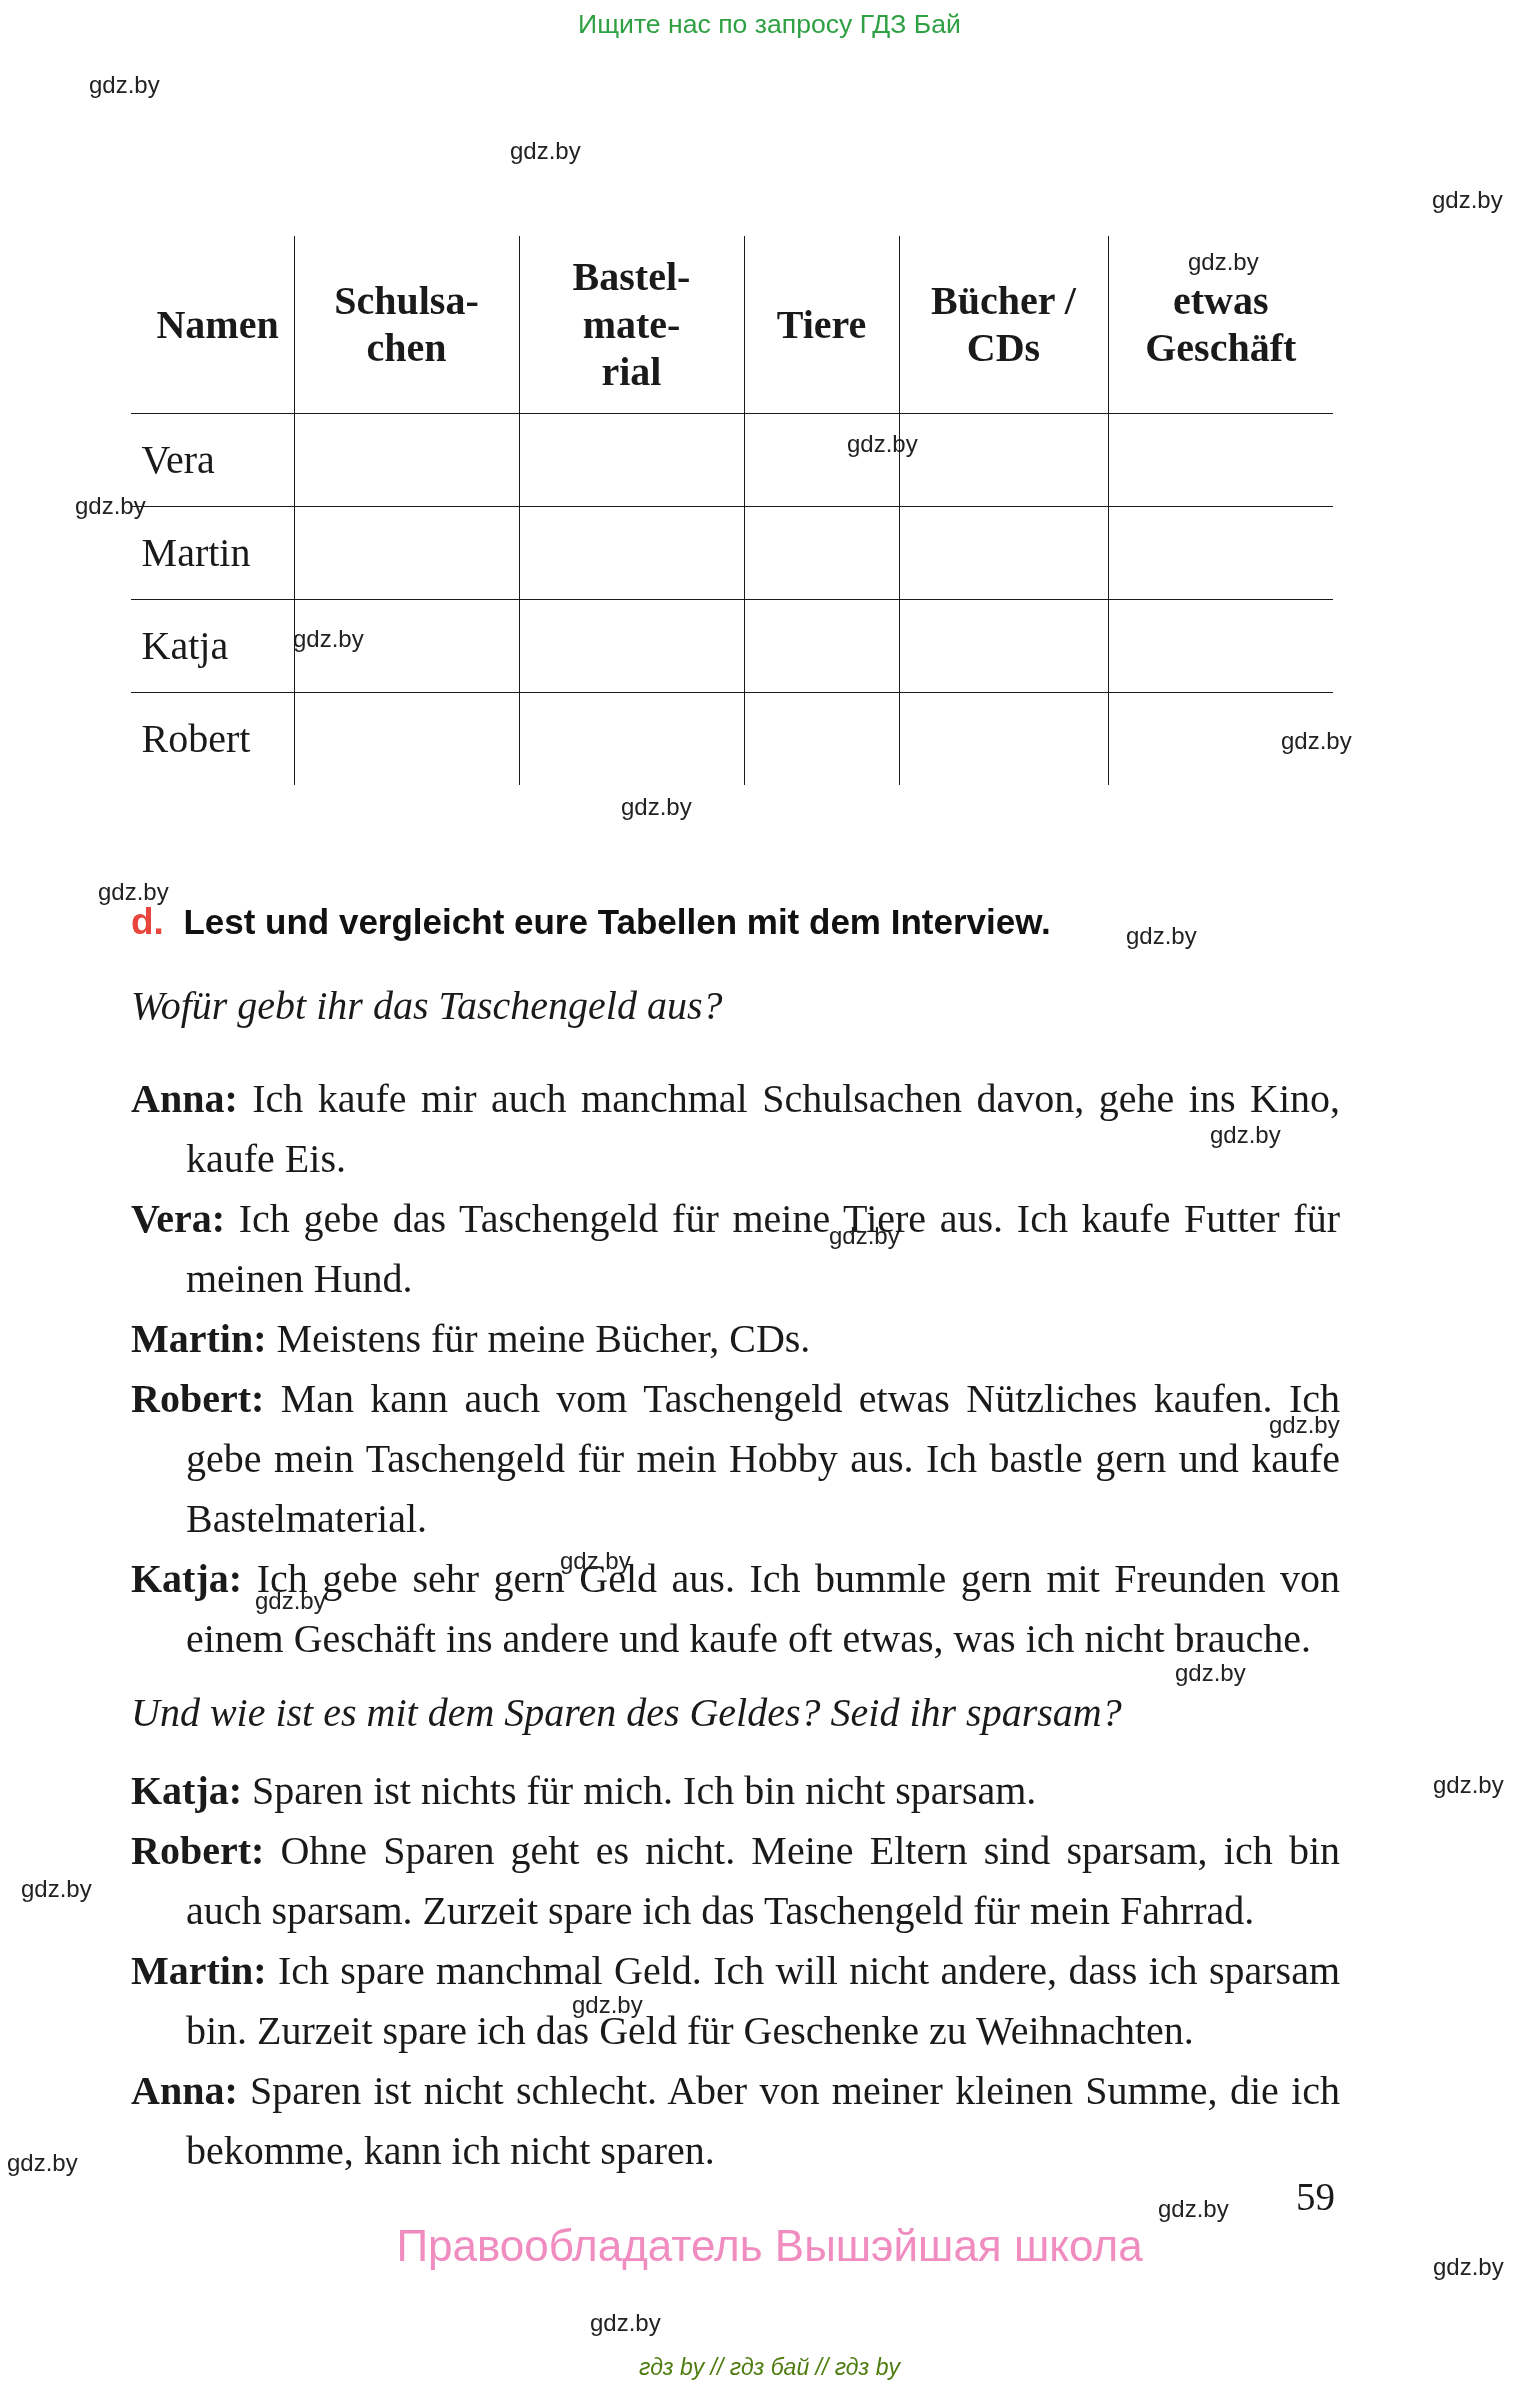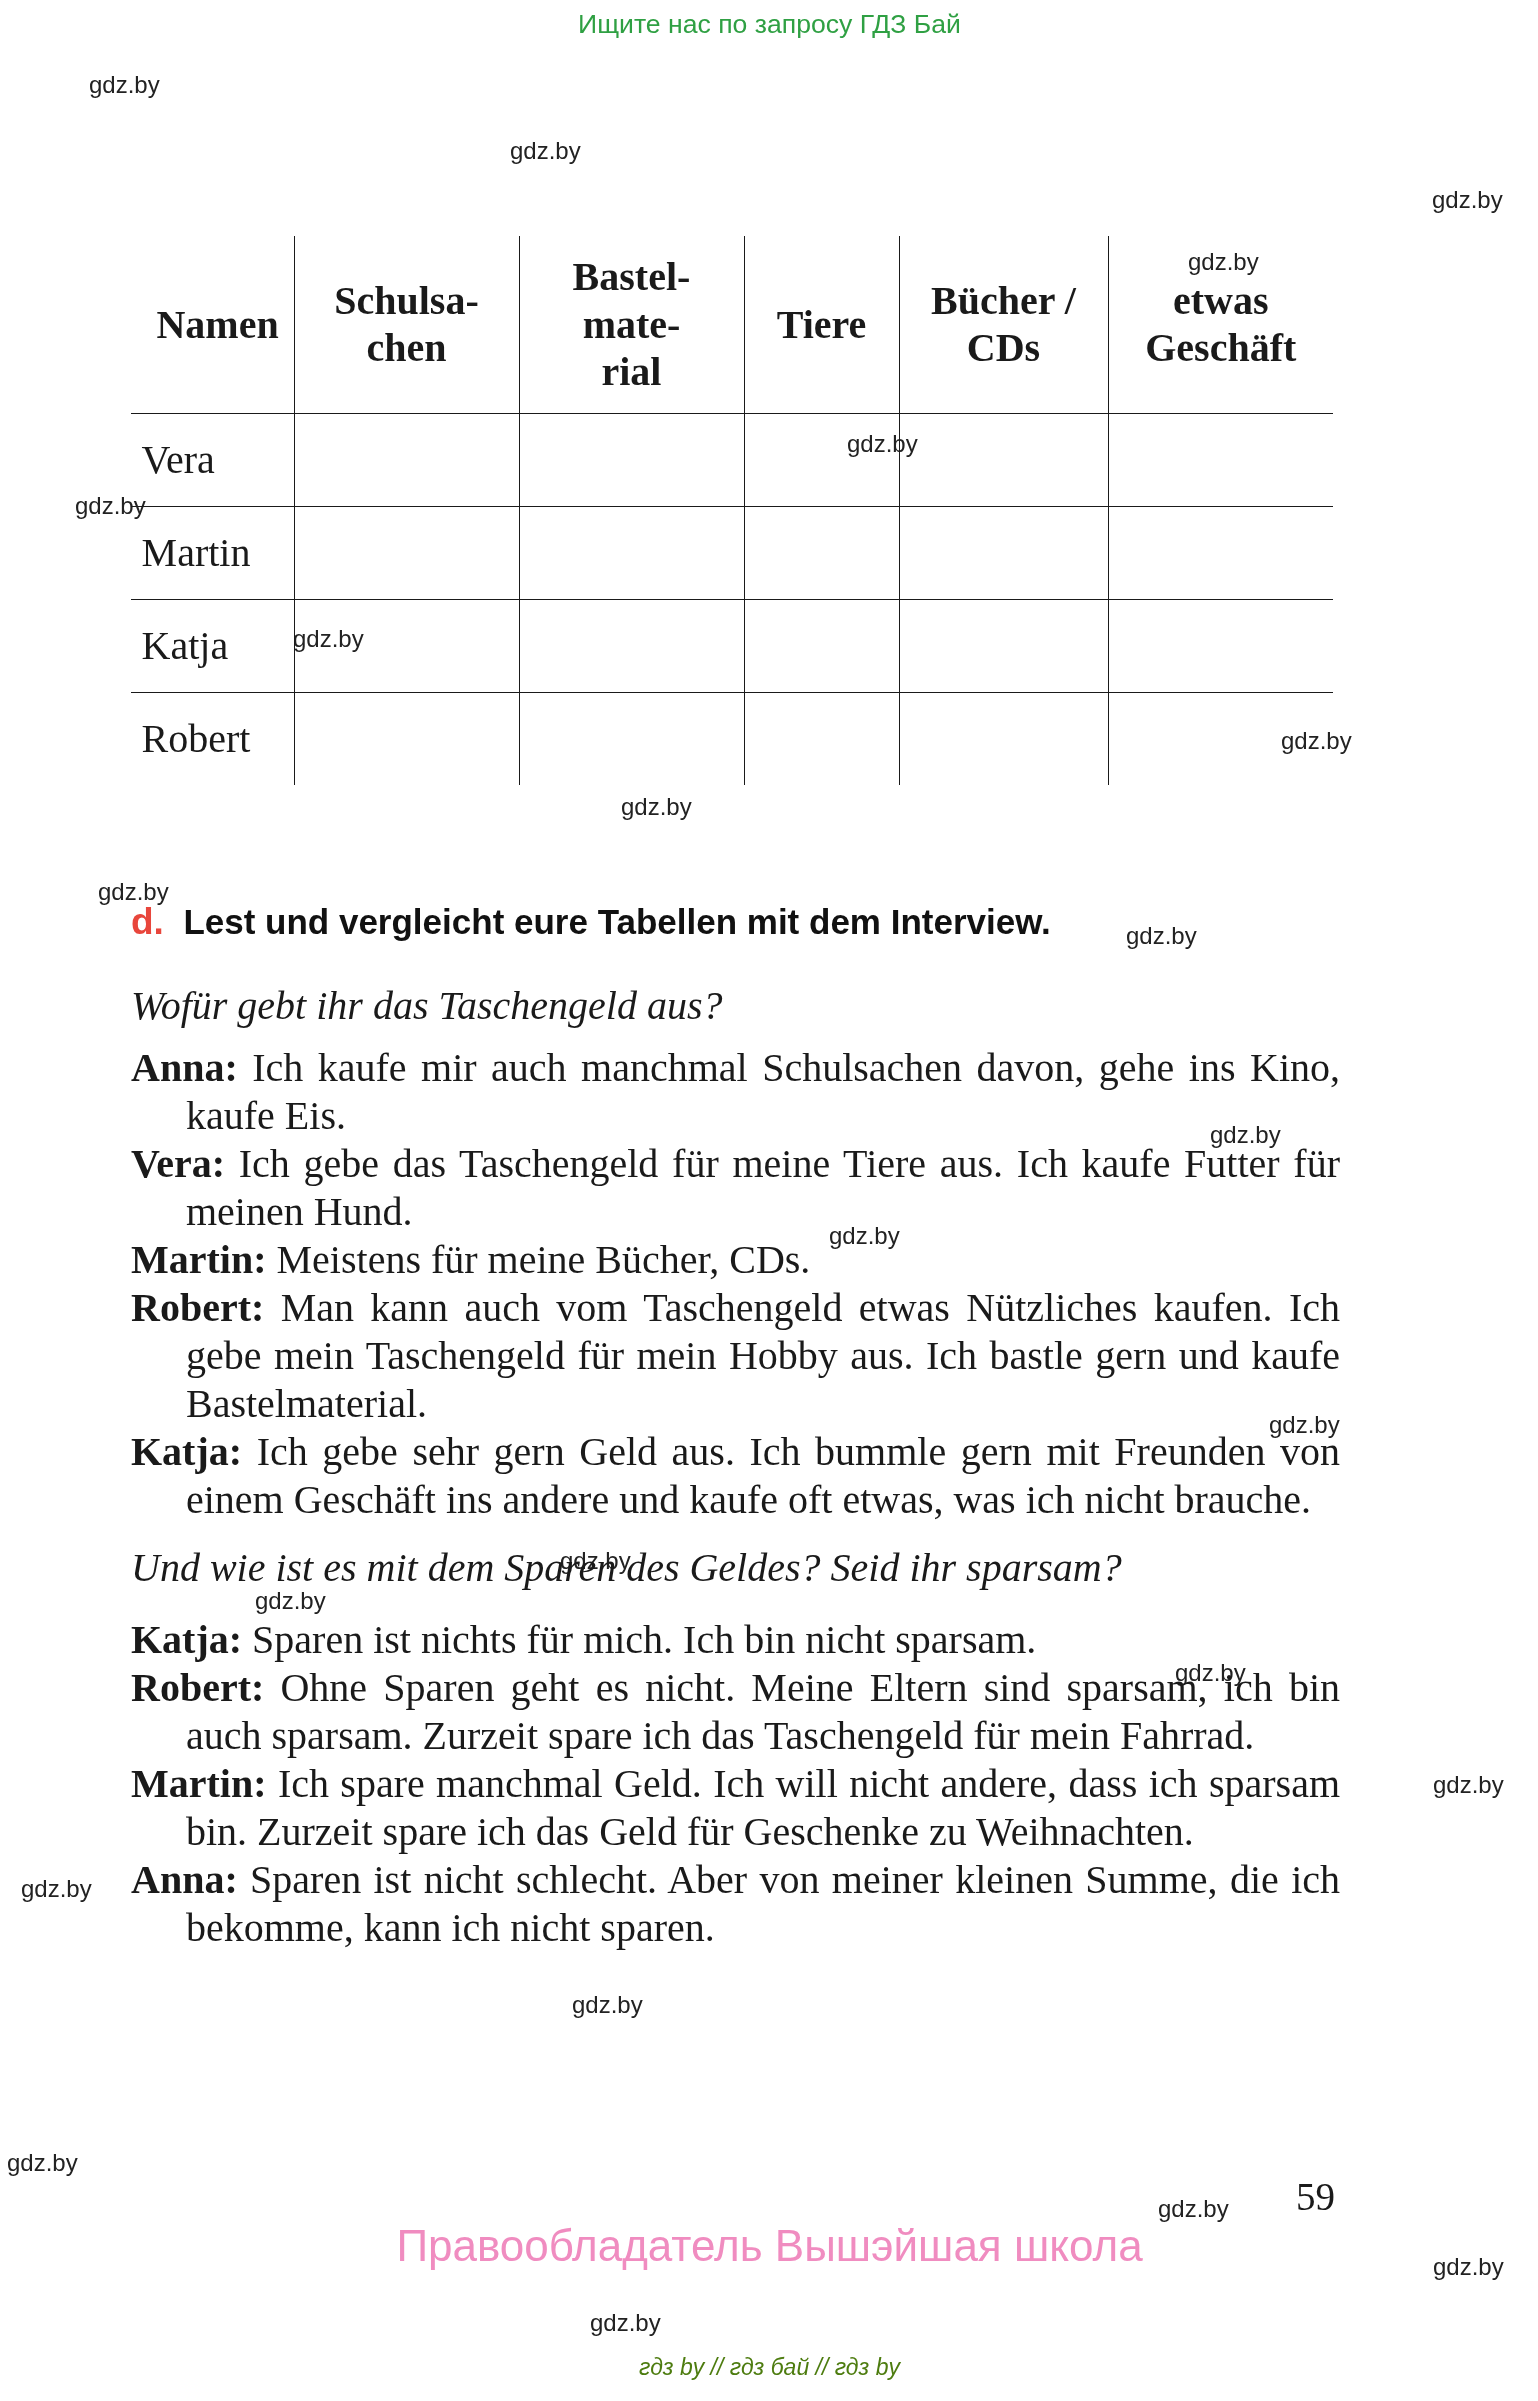--- a/index.html
+++ b/index.html
@@ -44,24 +44,24 @@
   .money-table .td-mark { text-align:left; padding-left:32px; vertical-align:middle; }
 
   
   .text-block { position:absolute; left:131px; top:901px; width:1209px; }
   .section-heading {
     display:flex; align-items:baseline; gap:19.5px;
     margin:0 0 39px 0; font-weight:bold;
   }
   .d-label { color:#e8463c; font-size:37px; }
   .section-title { color:#111111; font-size:35px; }
-  .question { font-style:italic; font-size:40px; margin:0 0 15px 0; }
+  .question { font-style:italic; font-size:40px; margin:0 0 40px 0; }
   .question-2 { margin:19.5px 0 25px 0; }
   .answer {
-    font-size:40px; line-height:48px; text-align:justify;
+    font-size:40px; line-height:60px; text-align:justify;
     margin:0; padding-left:55px; text-indent:-55px;
   }
   .answer b { font-weight:bold; }
 
   
   .page-number { position:absolute; left:1296px; top:2174px; font-size:39px; color:#1a1a1a; }
   .copyright {
     position:absolute; top:2221px; left:0; width:100%;
     text-align:center; font-size:44px; color:#f08cc0;
   }

